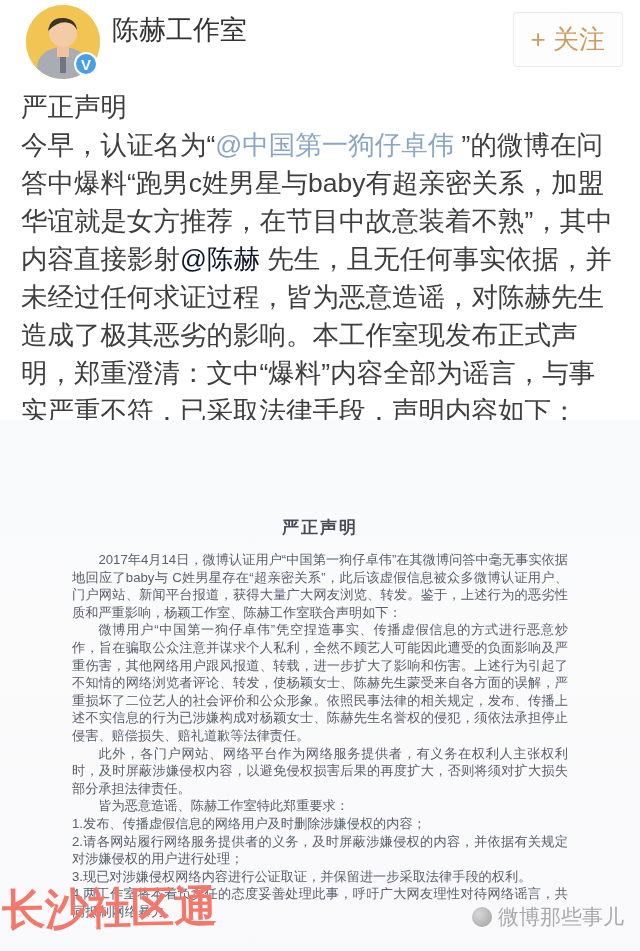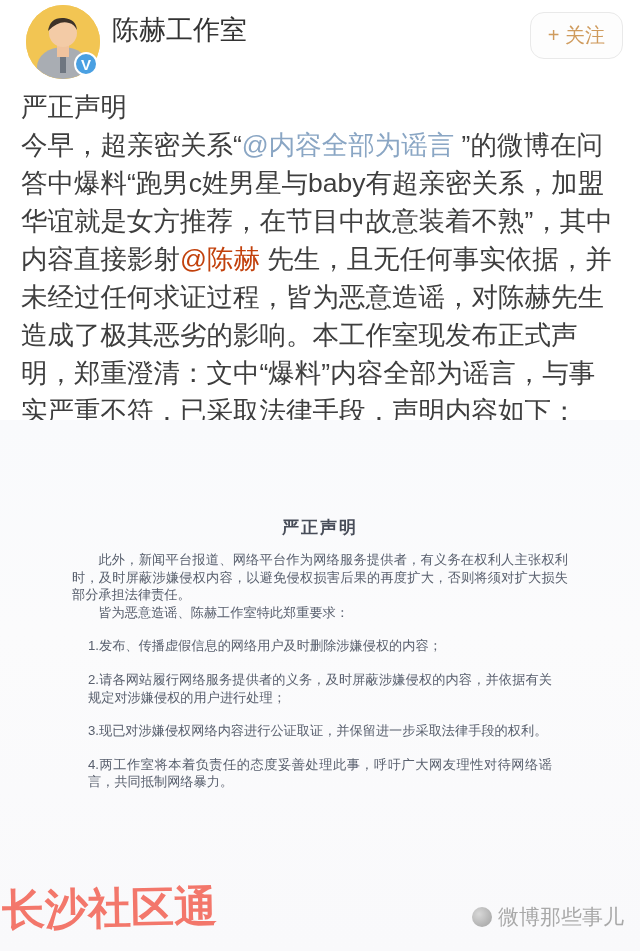--- a/index.html
+++ b/index.html
@@ -8,34 +8,34 @@
 
   
   .header{position:relative;height:86px;}
   .avatar{position:absolute;left:26px;top:5px;width:74px;height:74px;border-radius:50%;overflow:hidden;background:#f2c553;}
   .avatar svg{display:block;}
   .v-badge{position:absolute;left:74px;top:52px;width:24px;height:24px;border-radius:50%;
     background:#4aa0e2;border:2px solid #fff;color:#fff;font-size:15px;font-weight:bold;
     display:flex;align-items:center;justify-content:center;box-sizing:border-box;}
   .uname{position:absolute;left:112px;top:12px;font-size:27px;color:#333;text-align:right;}
   .meta{position:absolute;left:112px;top:49px;font-size:20px;color:#a6a6a6;}
-  .follow-btn{position:absolute;right:17px;top:12px;padding:9px 17px;font-size:20px;color:#cf9b5d;
-    background:#fdfdfd;border:1px solid #e9e9e9;border-radius:14px;cursor:pointer;}
+  .follow-btn{position:absolute;right:17px;top:12px;padding:9px 17px;font-size:26px;color:#cf9b5d;
+    background:#fdfdfd;border:1px solid #e9e9e9;border-radius:4px;cursor:pointer;}
 
   
   .post-text{padding:2px 21px 0 21px;font-size:26.5px;line-height:38px;color:#3e3e3e;}
   .post-text a{text-decoration:none;}
 
   
   .doc{position:absolute;left:0;top:420px;width:640px;height:531px;background:#f8f9fb;overflow:hidden;cursor:pointer;}
   .doc-paper{position:relative;width:100%;height:100%;background:linear-gradient(180deg,#f9fafc 0%,#fbfbfc 40%,#f9f9fb 100%);}
   .doc-title{padding-top:96px;text-align:center;font-size:17px;font-weight:bold;color:#474c58;letter-spacing:2px;}
   .doc-body{margin:12px auto 0 auto;width:496px;font-size:13.2px;line-height:17.6px;color:#59606e;text-align:justify;}
   .doc-body p{margin:0;text-indent:2em;}
-  .doc-body .doc-item{margin:16px;text-indent:0;}
+  .doc-body .doc-item{margin:0;text-indent:0;}
 
   
   .wm-site-name{position:absolute;left:2px;top:880px;font-size:43px;font-weight:bold;color:#f3776b;
     letter-spacing:0px;transform:rotate(-1deg);white-space:nowrap;}
   .wm-site-url{position:absolute;left:2px;top:965px;font-size:27px;font-weight:bold;color:#ef6f63;
     font-family:"DejaVu Sans Mono",monospace;white-space:nowrap;}
   .wm-right{position:absolute;right:16px;top:903px;display:flex;align-items:center;gap:6px;
     font-size:21px;color:#a9a9a9;white-space:nowrap;}
   .wm-right-icon{width:20px;height:20px;border-radius:50%;background:radial-gradient(circle at 35% 35%,#d8d8d8,#9f9f9f);
     display:inline-block;}
@@ -56,29 +56,31 @@
         <rect x="34" y="52" width="6" height="16" fill="#6e7680"></rect>
       </svg>
     </div>
     <div class="v-badge">V</div>
     <div class="uname">陈赫工作室</div>
     <button class="follow-btn">+ 关注</button>
   </div>
 
   <div class="post-text">
     <div>严正声明</div>
-    <div><span>今早，超亲密关系“</span><a href="#" style="color:#8aa6c4">@内容全部为谣言</a><span> ”的微博在问答中爆料“跑男c姓男星与baby有超亲密关系，加盟华谊就是女方推荐，在节目中故意装着不熟”，其中内容直接影射</span><a href="#" style="color:#c2410c">@陈赫</a><span> 先生，且无任何事实依据，并未经过任何求证过程，皆为恶意造谣，对陈赫先生造成了极其恶劣的影响。本工作室现发布正式声明，郑重澄清：文中“爆料”内容全部为谣言，与事实严重不符，已采取法律手段，声明内容如下：</span>
+    <div><span>今早，认证名为“</span><a href="#" style="color:#8aa6c4">@中国第一狗仔卓伟</a><span> ”的微博在问答中爆料“跑男c姓男星与baby有超亲密关系，加盟华谊就是女方推荐，在节目中故意装着不熟”，其中内容直接影射</span><a href="#" style="color:#0f172a">@陈赫</a><span> 先生，且无任何事实依据，并未经过任何求证过程，皆为恶意造谣，对陈赫先生造成了极其恶劣的影响。本工作室现发布正式声明，郑重澄清：文中“爆料”内容全部为谣言，与事实严重不符，已采取法律手段，声明内容如下：</span>
     </div>
   </div>
 
   <div class="doc">
     <div class="doc-paper">
       <div class="doc-title">严正声明</div>
       <div class="doc-body">
-        <p>此外，新闻平台报道、网络平台作为网络服务提供者，有义务在权利人主张权利时，及时屏蔽涉嫌侵权内容，以避免侵权损害后果的再度扩大，否则将须对扩大损失部分承担法律责任。</p>
+        <p>2017年4月14日，微博认证用户“中国第一狗仔卓伟”在其微博问答中毫无事实依据地回应了baby与 C姓男星存在“超亲密关系”，此后该虚假信息被众多微博认证用户、门户网站、新闻平台报道，获得大量广大网友浏览、转发。鉴于，上述行为的恶劣性质和严重影响，杨颖工作室、陈赫工作室联合声明如下：</p>
+        <p>微博用户“中国第一狗仔卓伟”凭空捏造事实、传播虚假信息的方式进行恶意炒作，旨在骗取公众注意并谋求个人私利，全然不顾艺人可能因此遭受的负面影响及严重伤害，其他网络用户跟风报道、转载，进一步扩大了影响和伤害。上述行为引起了不知情的网络浏览者评论、转发，使杨颖女士、陈赫先生蒙受来自各方面的误解，严重损坏了二位艺人的社会评价和公众形象。依照民事法律的相关规定，发布、传播上述不实信息的行为已涉嫌构成对杨颖女士、陈赫先生名誉权的侵犯，须依法承担停止侵害、赔偿损失、赔礼道歉等法律责任。</p>
+        <p>此外，各门户网站、网络平台作为网络服务提供者，有义务在权利人主张权利时，及时屏蔽涉嫌侵权内容，以避免侵权损害后果的再度扩大，否则将须对扩大损失部分承担法律责任。</p>
         <p>皆为恶意造谣、陈赫工作室特此郑重要求：</p>
         <div class="doc-item">1.发布、传播虚假信息的网络用户及时删除涉嫌侵权的内容；</div>
         <div class="doc-item">2.请各网站履行网络服务提供者的义务，及时屏蔽涉嫌侵权的内容，并依据有关规定对涉嫌侵权的用户进行处理；</div>
         <div class="doc-item">3.现已对涉嫌侵权网络内容进行公证取证，并保留进一步采取法律手段的权利。</div>
         <div class="doc-item">4.两工作室将本着负责任的态度妥善处理此事，呼吁广大网友理性对待网络谣言，共同抵制网络暴力。</div>
       </div>
 
     </div>
   </div>
 

